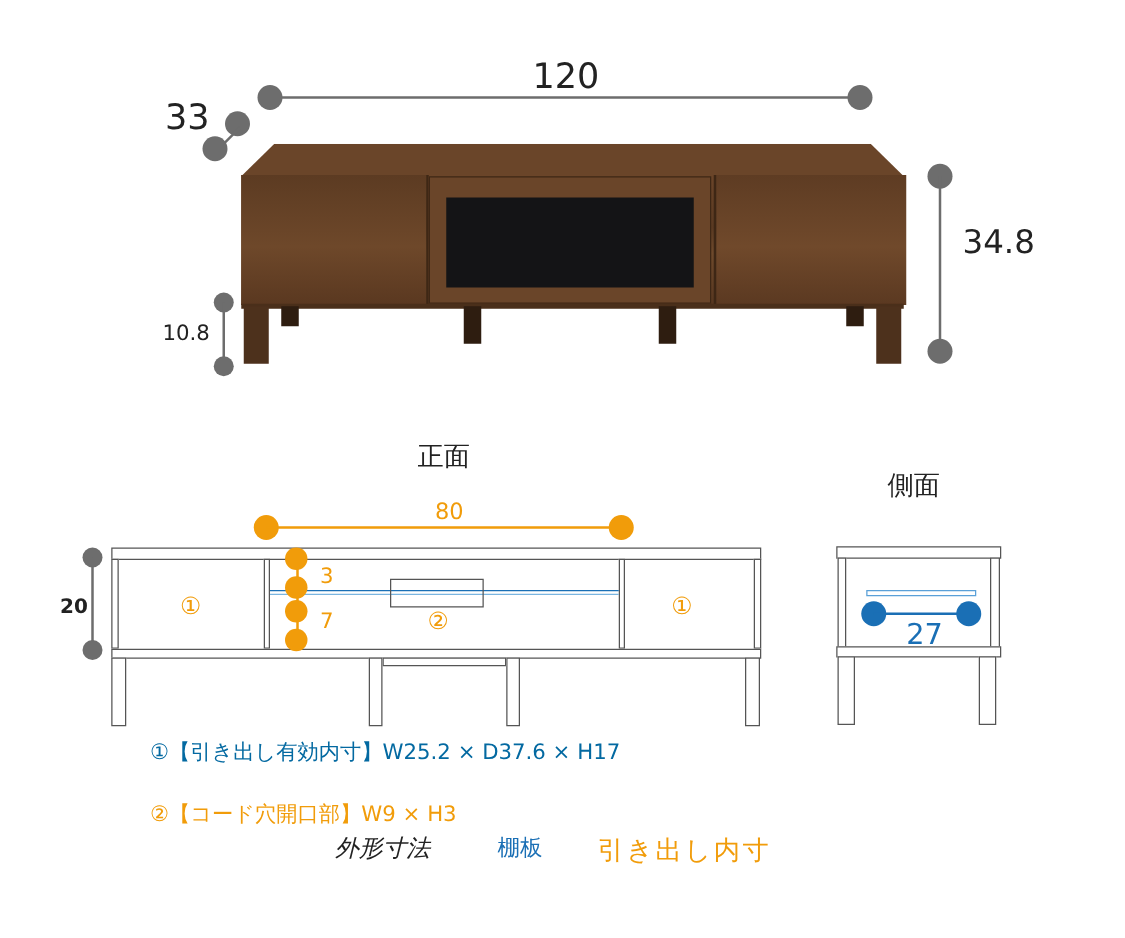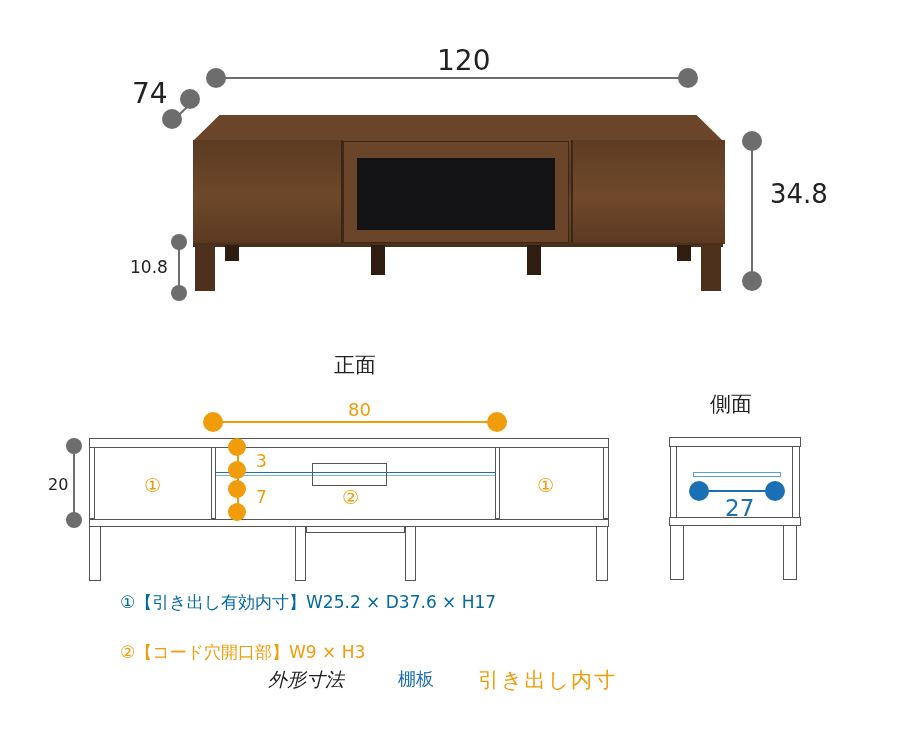--- a/index.html
+++ b/index.html
@@ -17,23 +17,23 @@
   .box { position:absolute; border:1.5px solid #555; background:#fff; box-sizing:border-box; }
 </style>
 </head>
 <body>
 
 <div>
 
   <div class="dot gdot" style="left:206px;top:68px;"></div>
   <div class="line" style="left:216px;top:77px;width:472px;height:2px;background:#6d6d6d;"></div>
   <div class="dot gdot" style="left:678px;top:68px;"></div>
-  <div class="lbl dim-gray" style="left:426px;top:47px;font-size:28px;margin-left:11px;">120</div>
+  <div class="lbl dim-gray" style="left:426px;top:47px;font-size:28px;">120</div>
 
-  <div class="lbl dim-gray" style="left:132px;top:80px;font-size:28px;">74</div>
+  <div class="lbl dim-gray" style="left:132px;top:80px;font-size:28px;">33</div>
   <div class="dot gdot" style="left:180px;top:89px;"></div>
   <div class="line" style="left:175px;top:108px;width:20px;height:2px;background:#6d6d6d;transform:rotate(-45deg);"></div>
   <div class="dot gdot" style="left:162px;top:109px;"></div>
 
   <div style="position:absolute;left:193px;top:115px;width:530px;height:178px;">
 
     <div class="abs" style="left:0;top:0;width:530px;height:26px;background:#6a4529;clip-path:polygon(5% 0,95% 0,100% 100%,0 100%);"></div>
 
     <div class="abs wood" style="left:0;top:25px;width:530px;height:104px;"></div>
 
@@ -91,33 +91,33 @@
   <div class="box" style="left:596px;top:526px;width:12px;height:55px;"></div>
   <div class="box" style="left:306px;top:526px;width:99px;height:7px;"></div>
 
   <div class="lbl" style="left:144px;top:476px;font-size:19px;color:#f19c0a;">①</div>
   <div class="lbl" style="left:342px;top:488px;font-size:19px;color:#f19c0a;">②</div>
   <div class="lbl" style="left:537px;top:476px;font-size:19px;color:#f19c0a;">①</div>
 
   <div class="dot gdot" style="left:66px;top:438px;width:16px;height:16px;"></div>
   <div class="line" style="left:73px;top:446px;width:2px;height:74px;background:#6d6d6d;"></div>
   <div class="dot gdot" style="left:66px;top:512px;width:16px;height:16px;"></div>
-  <div class="lbl" style="left:48px;top:477px;font-size:16px;color:#222;">20</div>
+  <div class="lbl" style="left:48px;top:477px;font-size:16px;color:#222;font-weight:bold;">20</div>
 
   <div class="line" style="left:237px;top:447px;width:2px;height:64px;background:#f19c0a;"></div>
   <div class="dot odot" style="left:228px;top:438px;width:18px;height:18px;"></div>
   <div class="dot odot" style="left:228px;top:461px;width:18px;height:18px;"></div>
   <div class="dot odot" style="left:228px;top:480px;width:18px;height:18px;"></div>
   <div class="dot odot" style="left:228px;top:503px;width:18px;height:18px;"></div>
   <div class="lbl" style="left:256px;top:453px;font-size:17px;color:#f19c0a;">3</div>
   <div class="lbl" style="left:256px;top:489px;font-size:17px;color:#f19c0a;">7</div>
 </div>
 
 <div>
-  <div class="lbl" style="left:710px;top:378px;font-size:21px;color:#222;margin-top:16px;">側面</div>
+  <div class="lbl" style="left:710px;top:378px;font-size:21px;color:#222;">側面</div>
   <div class="box" style="left:669px;top:437px;width:132px;height:10px;"></div>
   <div class="box" style="left:670px;top:446px;width:7px;height:73px;"></div>
   <div class="box" style="left:792px;top:446px;width:8px;height:73px;"></div>
   <div class="box" style="left:669px;top:517px;width:132px;height:9px;"></div>
   <div class="box" style="left:670px;top:525px;width:14px;height:55px;"></div>
   <div class="box" style="left:783px;top:525px;width:14px;height:55px;"></div>
   <div class="line" style="left:693px;top:472px;width:88px;height:5px;border:1.5px solid #5aa0d8;box-sizing:border-box;"></div>
   <div class="dot bdot" style="left:689px;top:481px;"></div>
   <div class="line" style="left:699px;top:490px;width:76px;height:2px;background:#1a6fb5;"></div>
   <div class="dot bdot" style="left:765px;top:481px;"></div>

